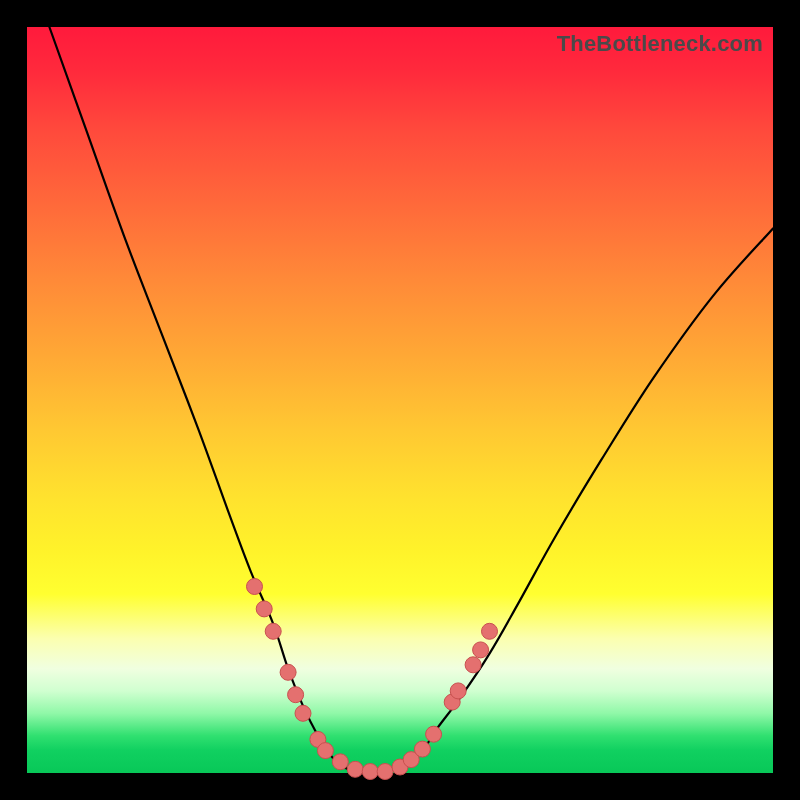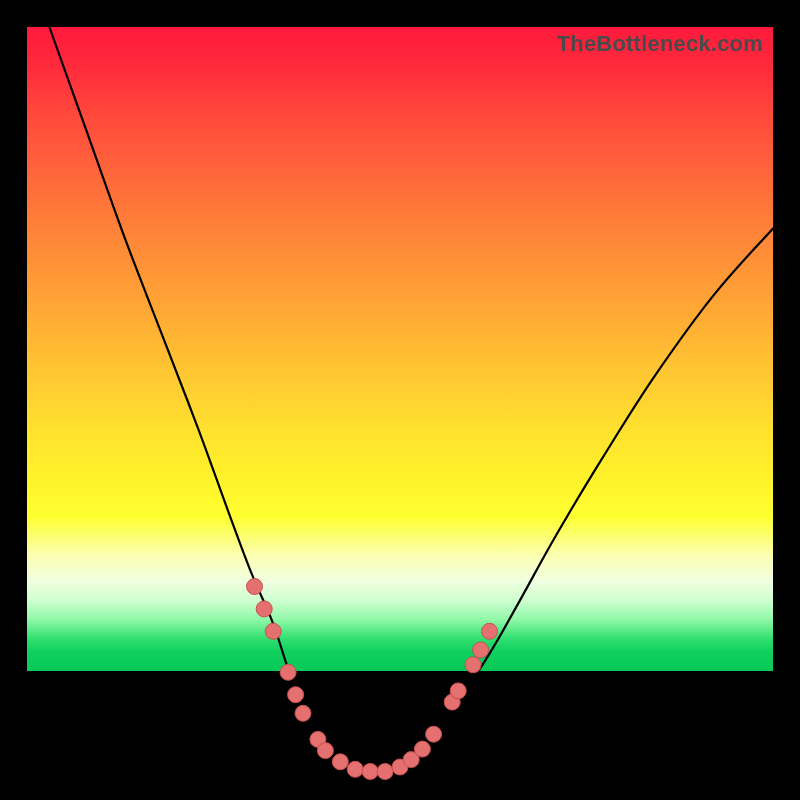--- a/index.html
+++ b/index.html
@@ -8,21 +8,21 @@
     position: relative;
     width: 800px;
     height: 800px;
     background: #000;
   }
   .plot {
     position: absolute;
     left: 27px;
     top: 27px;
     width: 746px;
-    height: 644px;
+    height: 746px;
     background: linear-gradient(
       to bottom,
       #ff1a3c 0%,
       #ff2a3c 6%,
       #ff4a3c 14%,
       #ff6a3a 24%,
       #ff8a38 34%,
       #ffa835 44%,
       #ffc832 54%,
       #ffe22e 63%,

